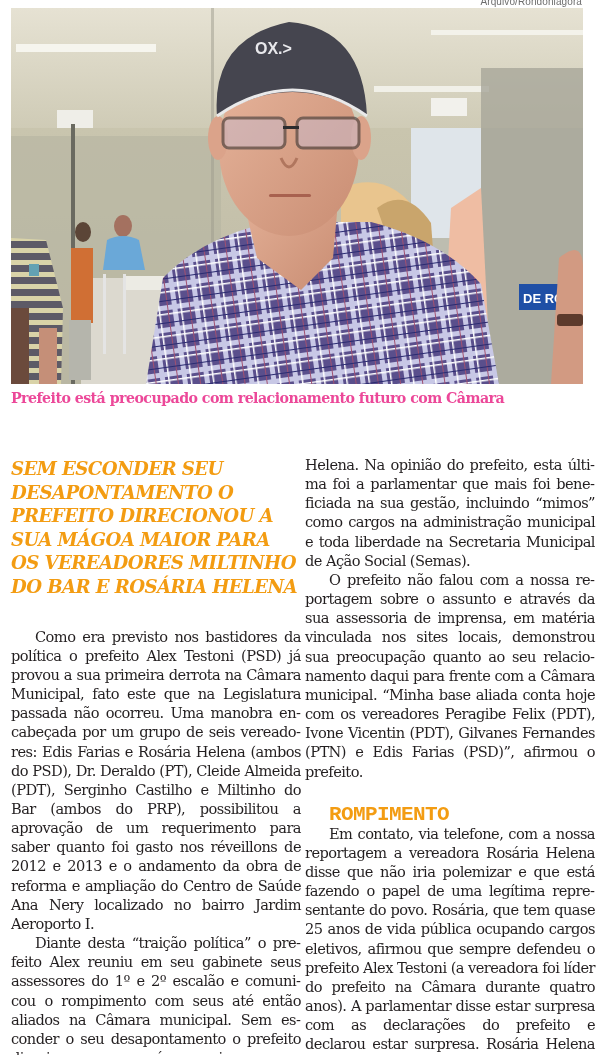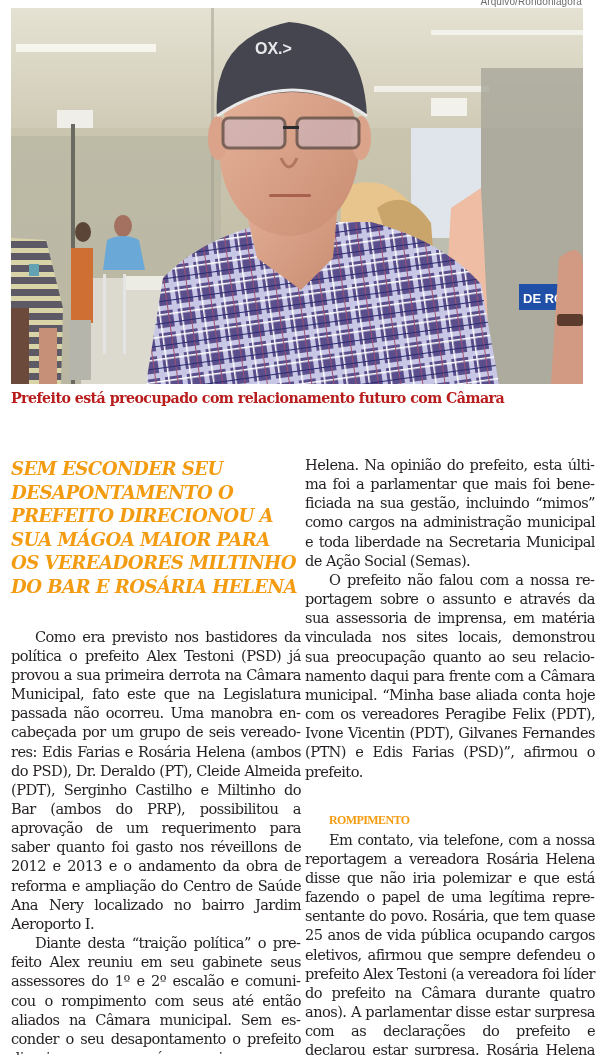--- a/index.html
+++ b/index.html
@@ -14,21 +14,21 @@
 
     .photo {
       position: absolute; left: 11px; top: 8px; width: 572px; height: 376px;
       overflow: hidden; background: #d9d6c8;
     }
     .photo svg { display: block; width: 100%; height: 100%; }
 
     .caption {
       position: absolute; left: 11px; top: 390px; width: 580px;
       font-family: "DejaVu Serif", serif; font-weight: bold; font-size: 14.2px;
-      color: #b91c1c; letter-spacing: -0.55px; white-space: nowrap;
+      color: #ec4899; letter-spacing: -0.55px; white-space: nowrap;
     }
 
     .col { position: absolute; top: 455px; width: 290px; }
     .col-left { left: 11px; }
     .col-right { left: 305px; top: 455px; }
 
     .deck {
       font-family: "DejaVu Serif", serif; font-weight: bold; font-style: italic;
       color: #f39c12; font-size: 18.2px; line-height: 23.6px;
       text-transform: uppercase; letter-spacing: -0.6px;
@@ -37,23 +37,23 @@
 
     .body-text {
       font-family: "DejaVu Serif", serif; font-size: 14.6px; line-height: 19.15px;
       color: #231f20; text-align: justify; letter-spacing: -0.55px;
       hyphens: manual;
     }
     .body-text p { text-indent: 24px; }
     .body-text p.no-indent { text-indent: 0; }
 
     .subhead {
-      font-family: Liberation Serif, serif; font-weight: bold; color: #f39c12;
-      font-size: 12px; letter-spacing: -0.6px; line-height: 19px;
-      margin-top: 30px; margin-left: 24px; margin-bottom: 0;
+      font-family: Liberation Mono, monospace; font-weight: bold; color: #f39c12;
+      font-size: 21px; letter-spacing: -0.6px; line-height: 19px;
+      margin-top: 24px; margin-left: 24px; margin-bottom: 0;
     }
   </style>
 </head>
 <body>
 
 <div class="credit">Arquivo/Rondoniagora</div>
 
 <div class="photo">
   <svg viewBox="0 0 572 376" preserveAspectRatio="none">
     <defs>

